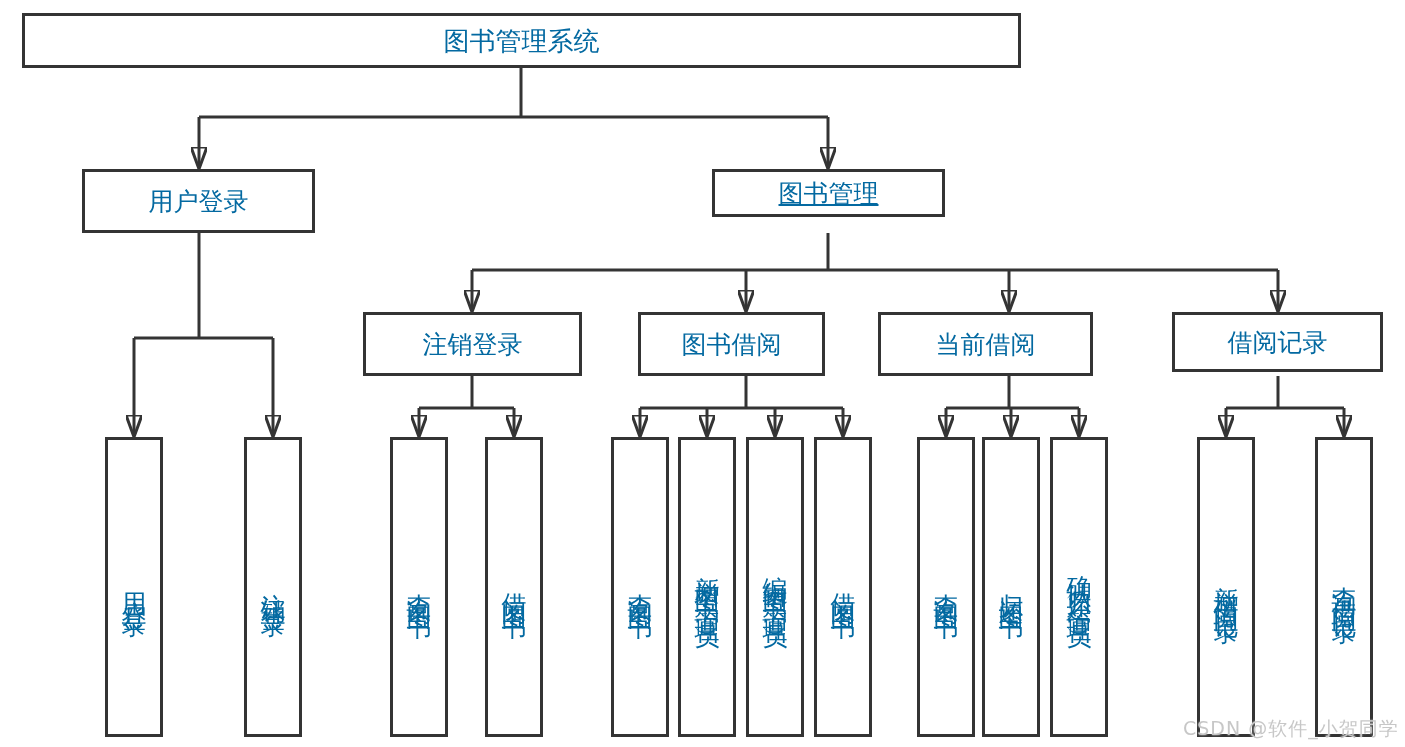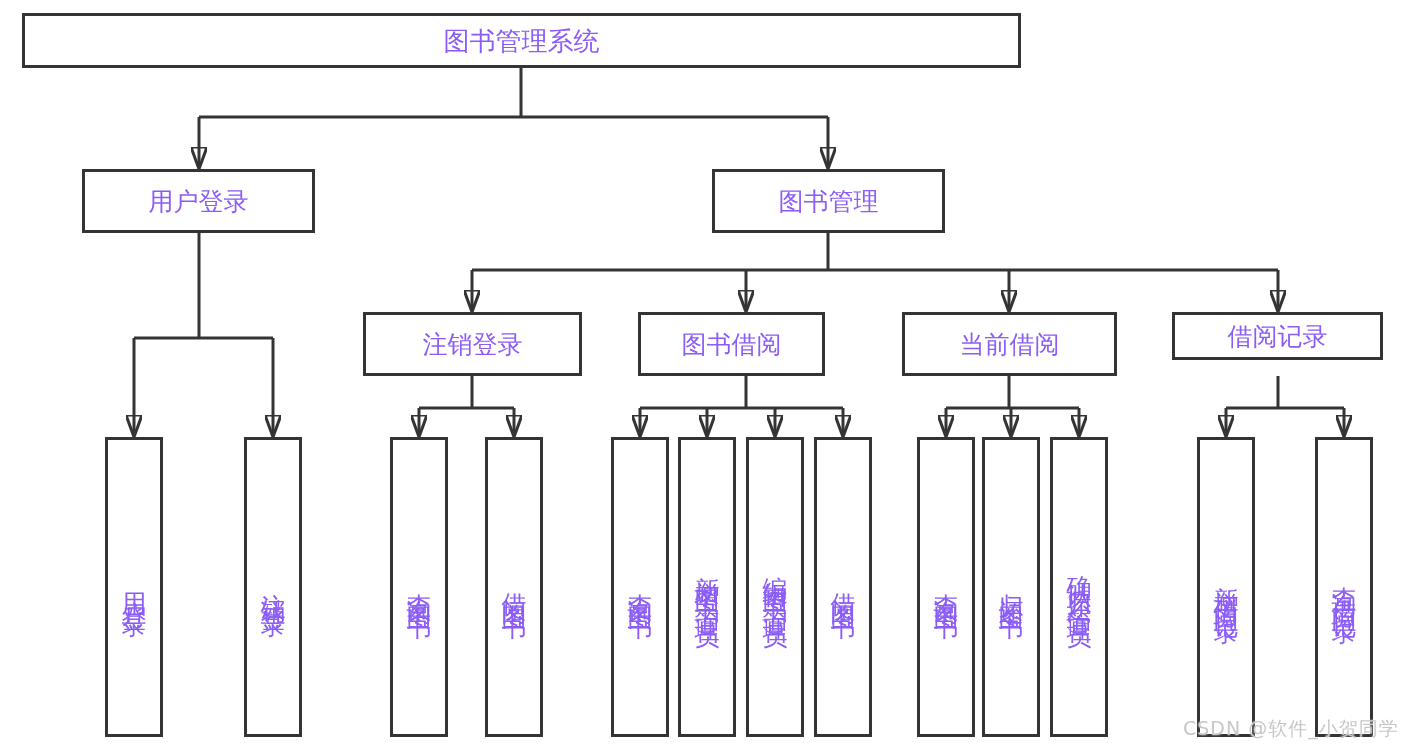--- a/index.html
+++ b/index.html
@@ -11,21 +11,21 @@
     overflow:hidden;
   }
   .connectors{position:absolute;left:0;top:0;width:1405px;height:747px;}
   .connectors path,.connectors line{stroke:#343434;stroke-width:3;fill:none;}
   .node{
     position:absolute;
     box-sizing:border-box;
     border:3px solid #343434;
     background:#ffffff;
     display:flex;align-items:center;justify-content:center;
-    color:#8b5cf6;
+    color:#0369a1;
     font-size:25px;
     line-height:1;
     white-space:nowrap;
     text-align:right;
   }
   .node.root{font-size:26px;}
   .node.vert{
     writing-mode:vertical-rl;
     text-orientation:mixed;
     letter-spacing:7px;
@@ -86,26 +86,26 @@
     <line x1="1011" y1="408" x2="1011" y2="435" marker-end="url(#arrow)"></line>
     <line x1="1079" y1="408" x2="1079" y2="435" marker-end="url(#arrow)"></line>
 
     <line x1="1226" y1="408" x2="1226" y2="435" marker-end="url(#arrow)"></line>
     <line x1="1344" y1="408" x2="1344" y2="435" marker-end="url(#arrow)"></line>
   </svg>
 
   <div class="node root" style="left:22px;top:13px;width:999px;height:55px;">图书管理系统</div>
 
   <div class="node" style="left:82px;top:169px;width:233px;height:64px;">用户登录</div>
-  <div class="node" style="left:712px;top:169px;width:233px;height:64px;">图书管理</div>
+  <div class="node" style="left:712px;top:169px;width:233px;height:48px;text-decoration:underline;">图书管理</div>
 
   <div class="node" style="left:363px;top:312px;width:219px;height:64px;">注销登录</div>
   <div class="node" style="left:638px;top:312px;width:187px;height:64px;">图书借阅</div>
-  <div class="node" style="left:902px;top:312px;width:215px;height:64px;">当前借阅</div>
-  <div class="node" style="left:1172px;top:312px;width:211px;height:48px;">借阅记录</div>
+  <div class="node" style="left:878px;top:312px;width:215px;height:64px;">当前借阅</div>
+  <div class="node" style="left:1172px;top:312px;width:211px;height:60px;">借阅记录</div>
 
   <div class="node vert" style="left:105px;top:437px;width:58px;height:300px;">用户登录</div>
   <div class="node vert" style="left:244px;top:437px;width:58px;height:300px;">注销登录</div>
 
   <div class="node vert" style="left:390px;top:437px;width:58px;height:300px;">查询图书</div>
   <div class="node vert" style="left:485px;top:437px;width:58px;height:300px;">借阅图书</div>
 
   <div class="node vert" style="left:611px;top:437px;width:58px;height:300px;">查询图书</div>
   <div class="node vert" style="left:678px;top:437px;width:58px;height:300px;">新增图书（管理员）</div>
   <div class="node vert" style="left:746px;top:437px;width:58px;height:300px;">编辑图书（管理员）</div>

